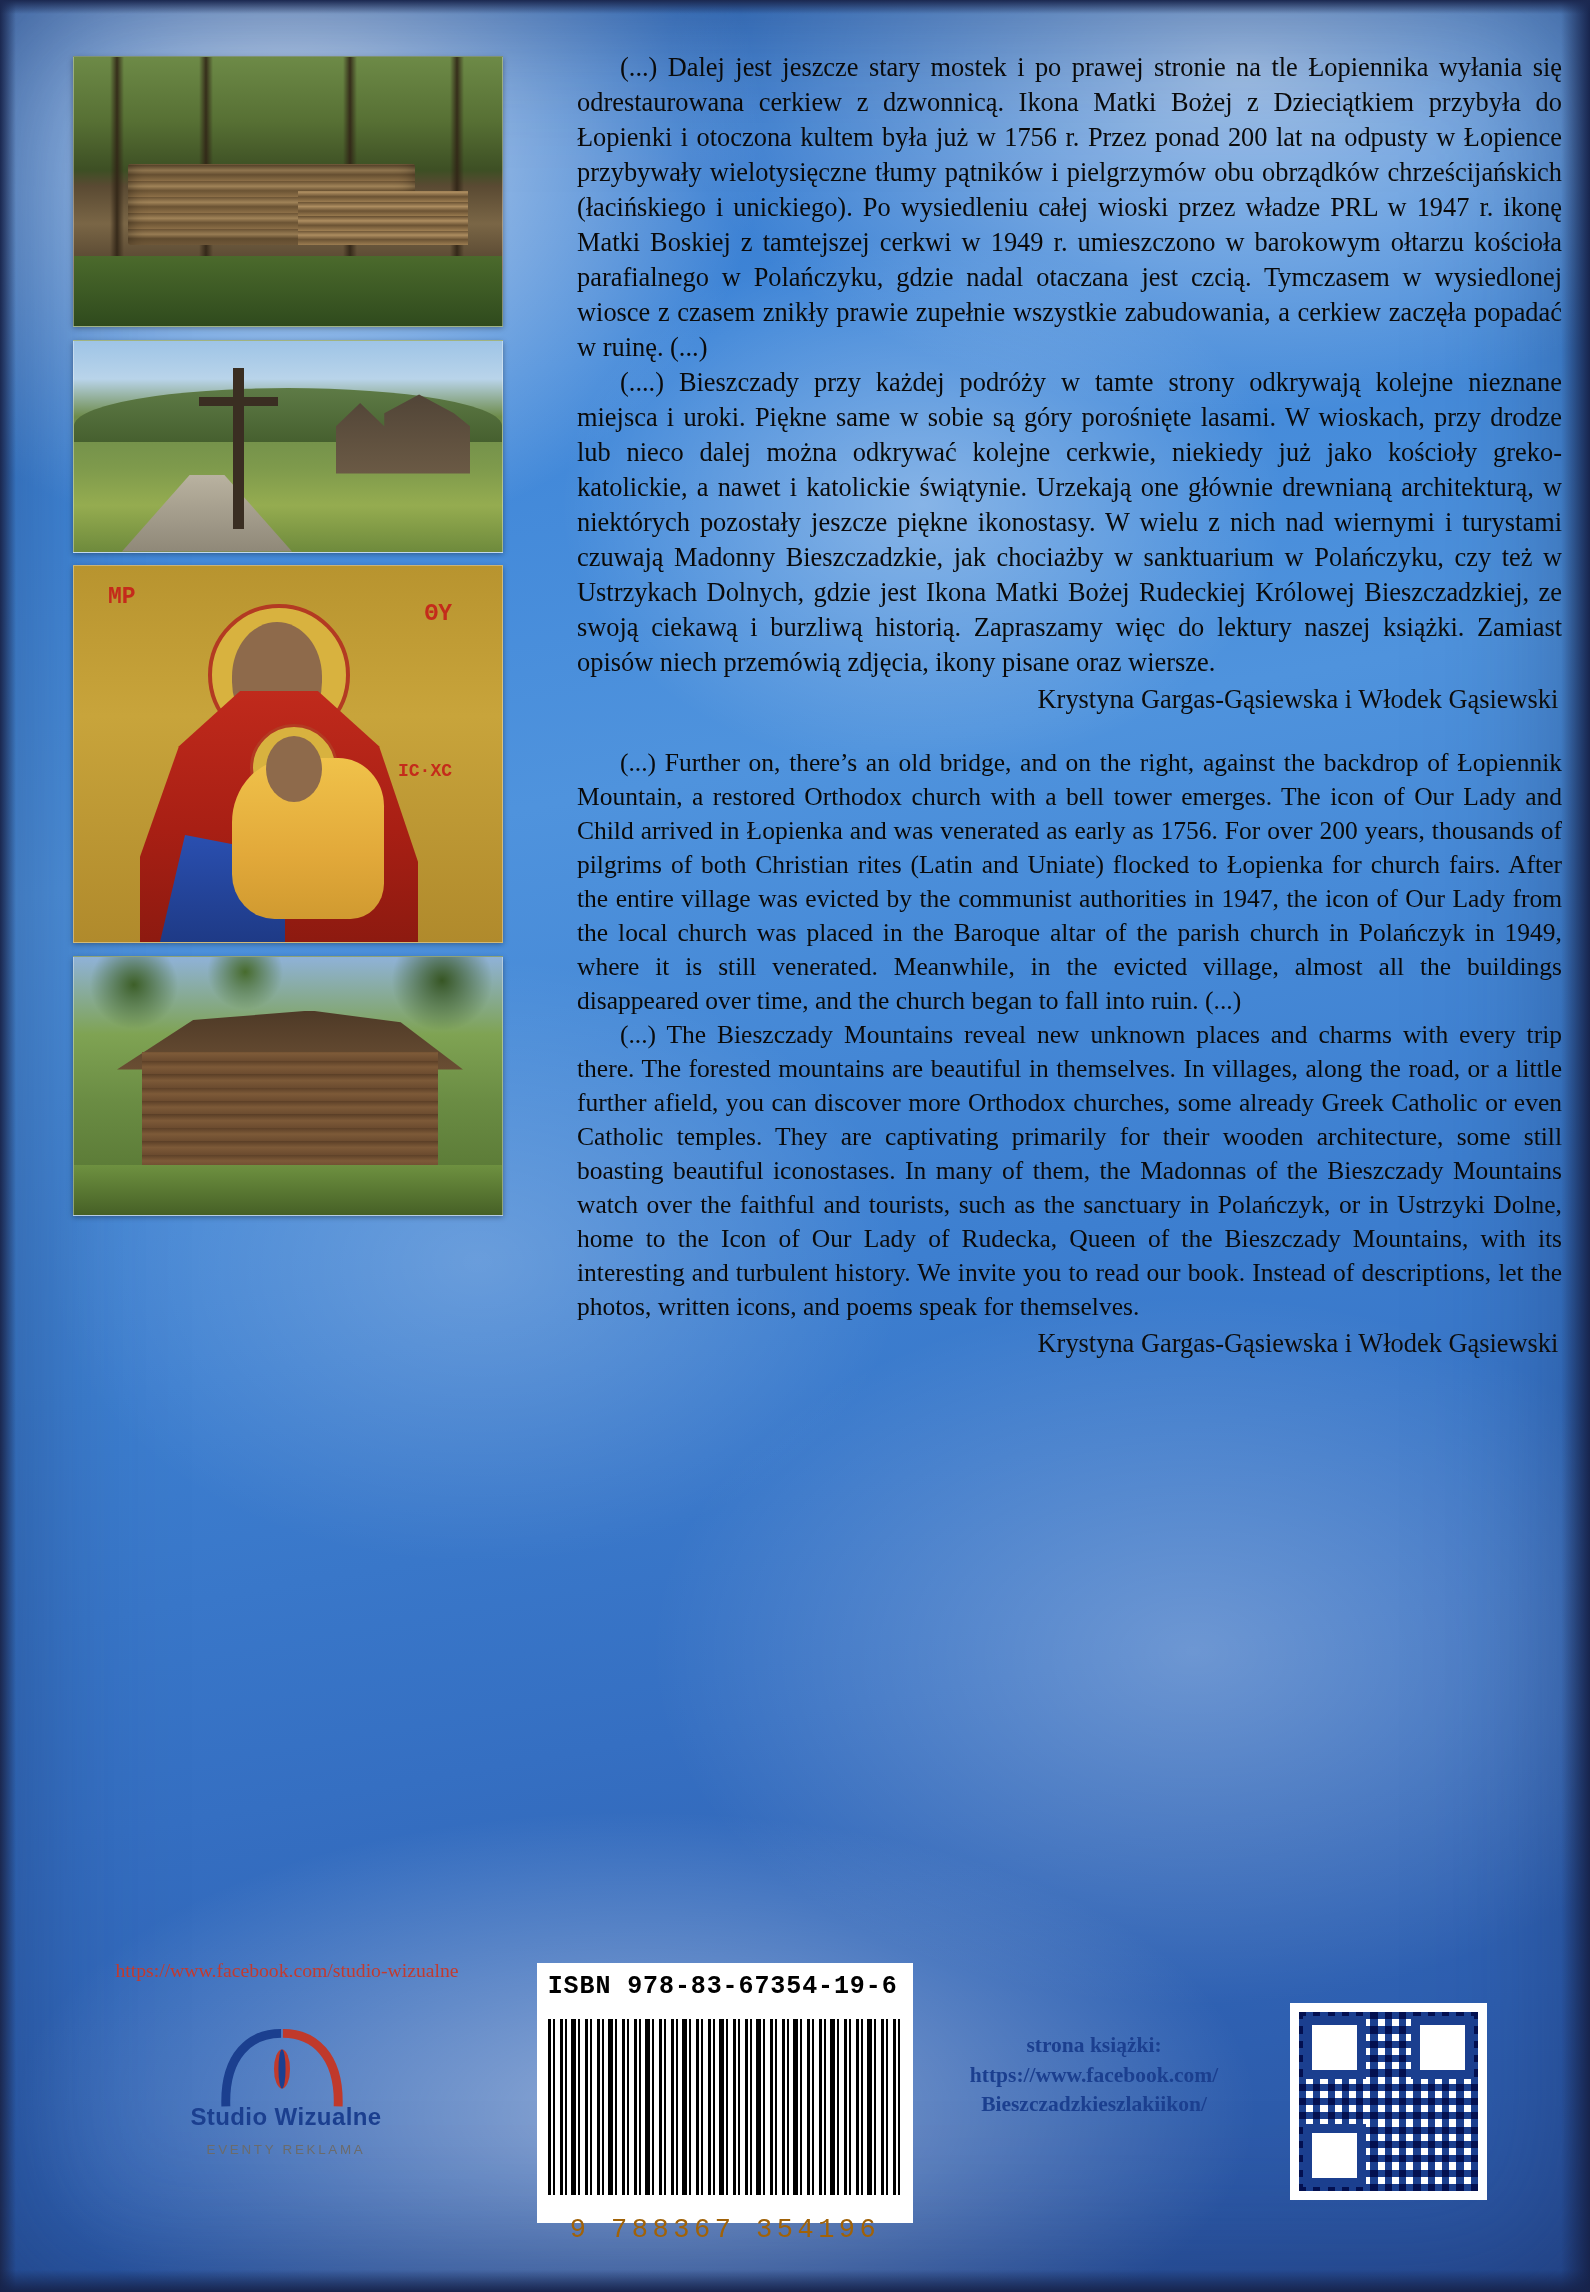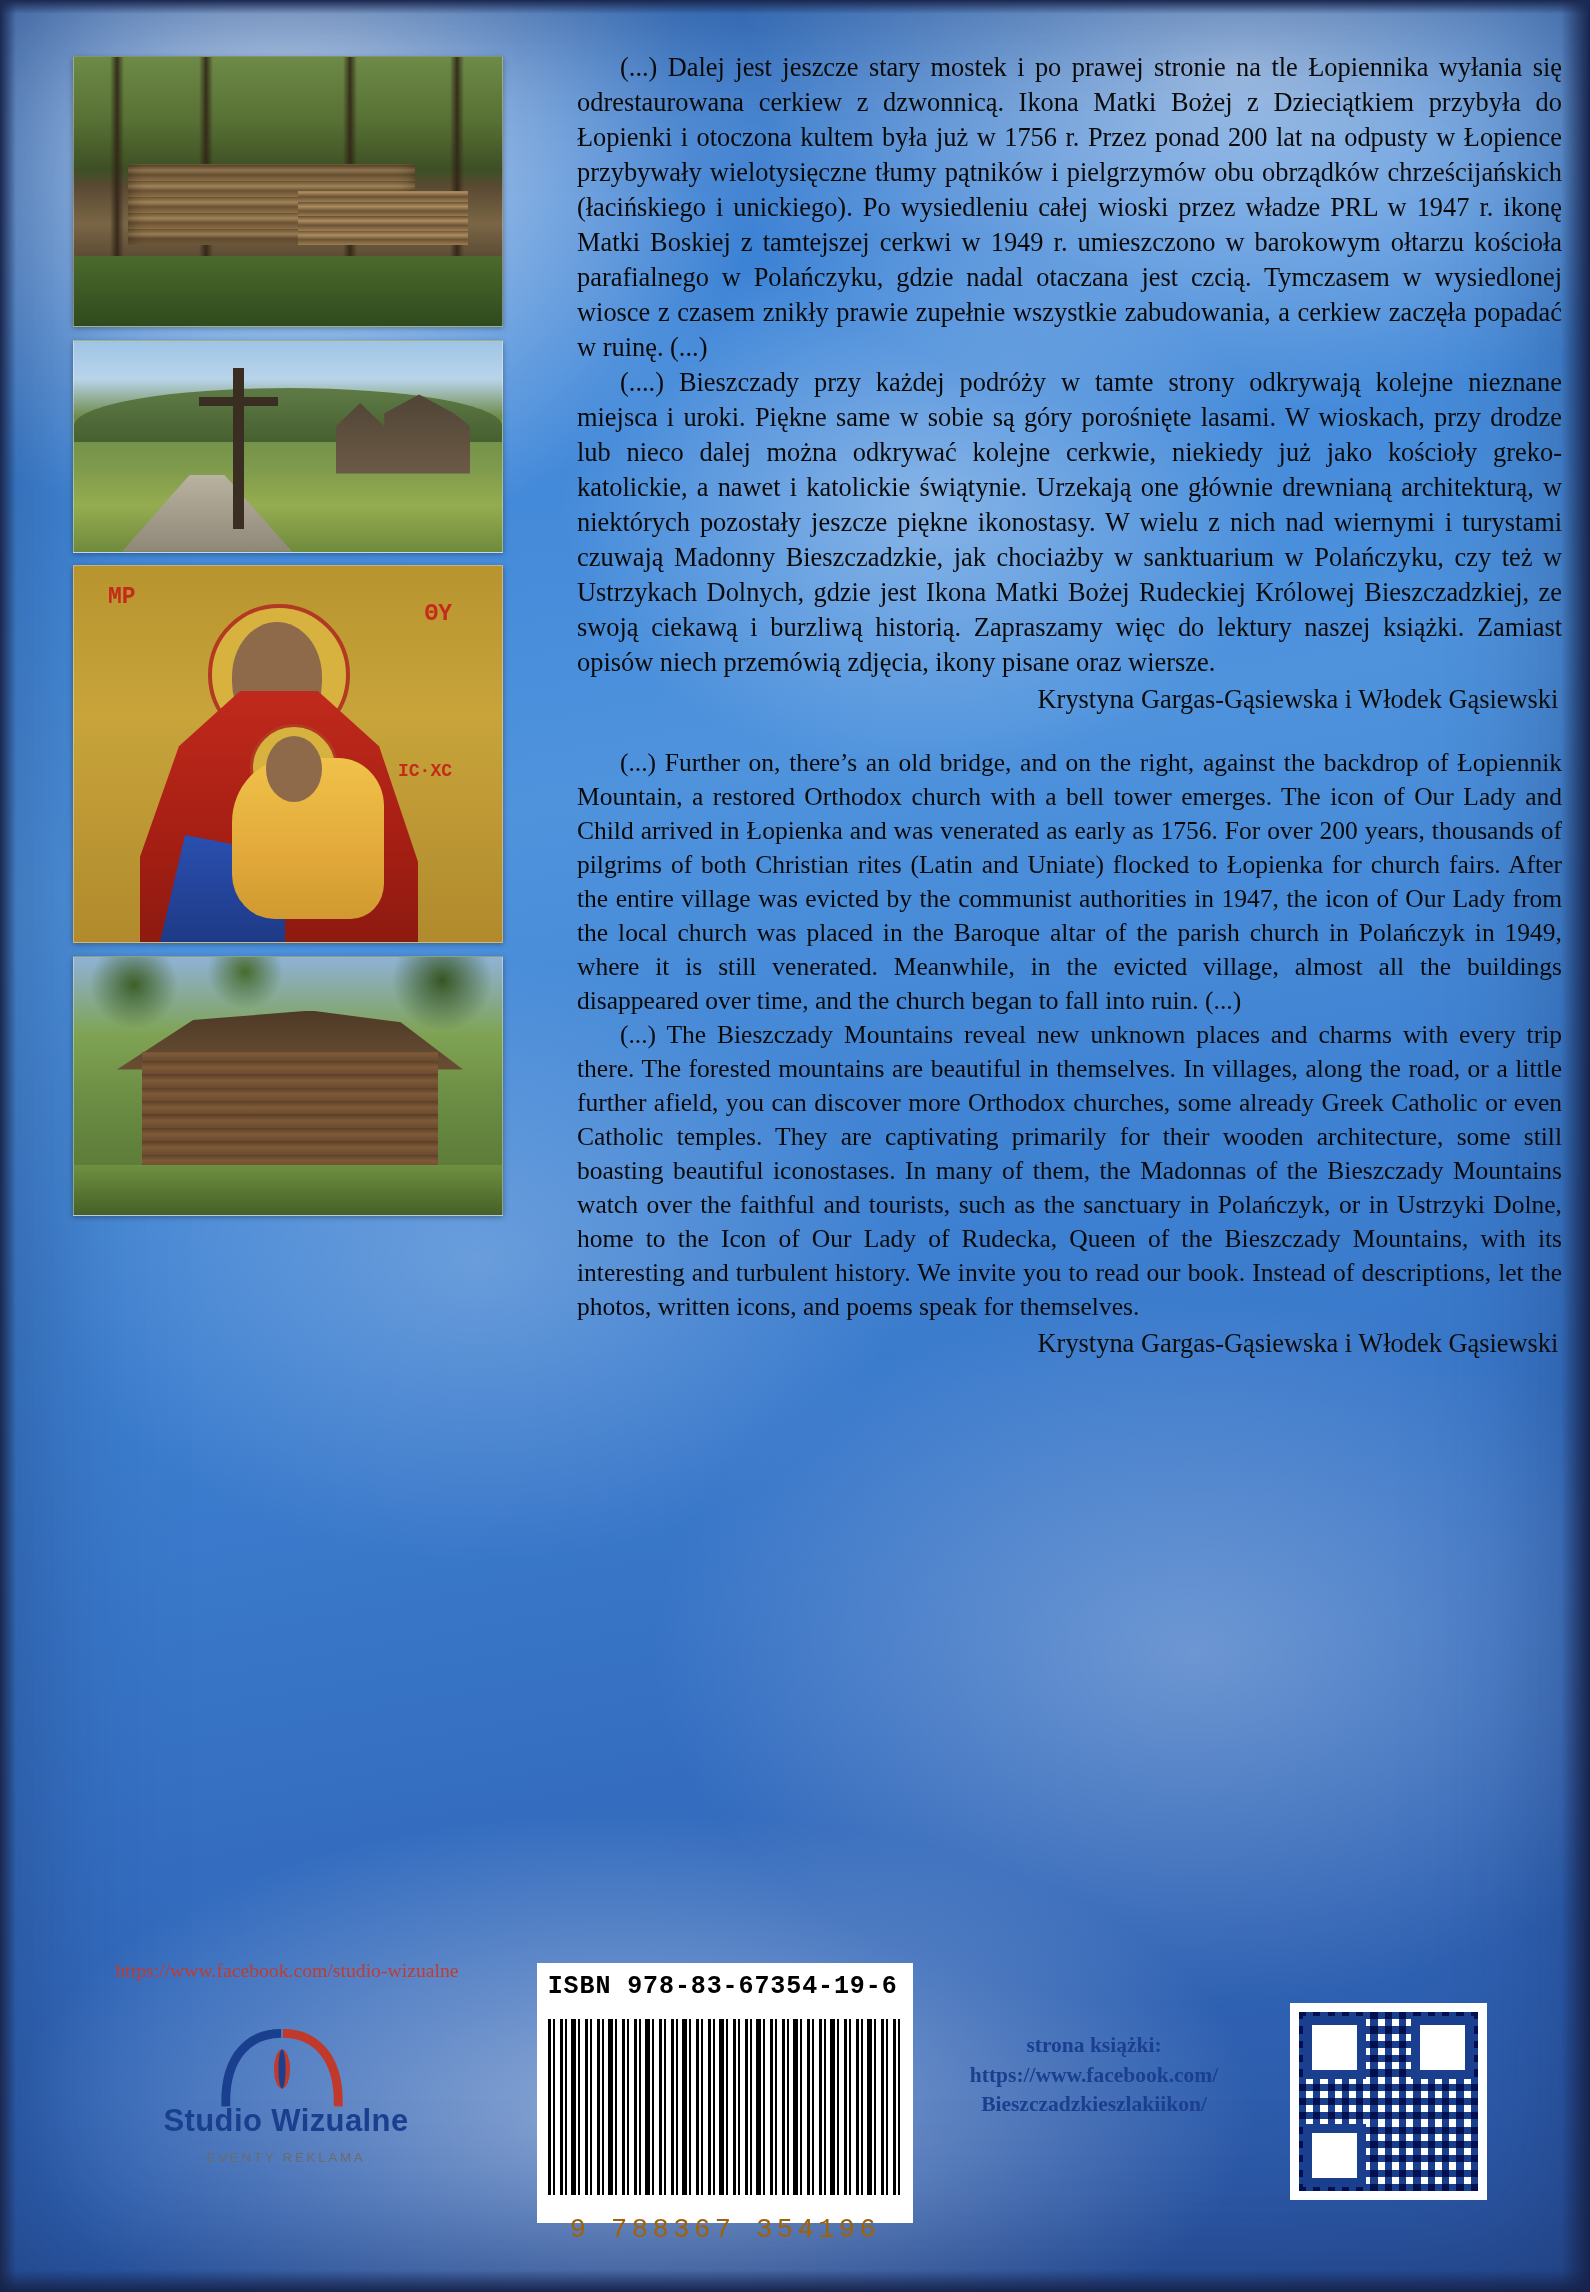--- a/index.html
+++ b/index.html
@@ -236,21 +236,21 @@
     height: 134px;
   }
   #studio-logo .arcs {
     position:absolute; left:99px; top:1.8px; width:134px; height:82px;
   }
   #studio-logo .logo-text {
     position:absolute; left:0; top:77px; width:340px; text-align:center;
     font-family:"Liberation Sans", sans-serif;
   }
   #studio-logo .logo-main {
-    font-size:31px; font-weight:bold; color:#1b3f8f; letter-spacing:0.4px;
+    font-size:24px; font-weight:bold; color:#1b3f8f; letter-spacing:0.4px;
   }
   #studio-logo .logo-main .wiz { color:#1b3f8f; }
   #studio-logo .logo-sub {
     font-size:13.4px; color:#6b6b6b; letter-spacing:2.7px; margin-top:11px;
   }
 
   
   #text-block {
     position: absolute;
     left: 537px;

